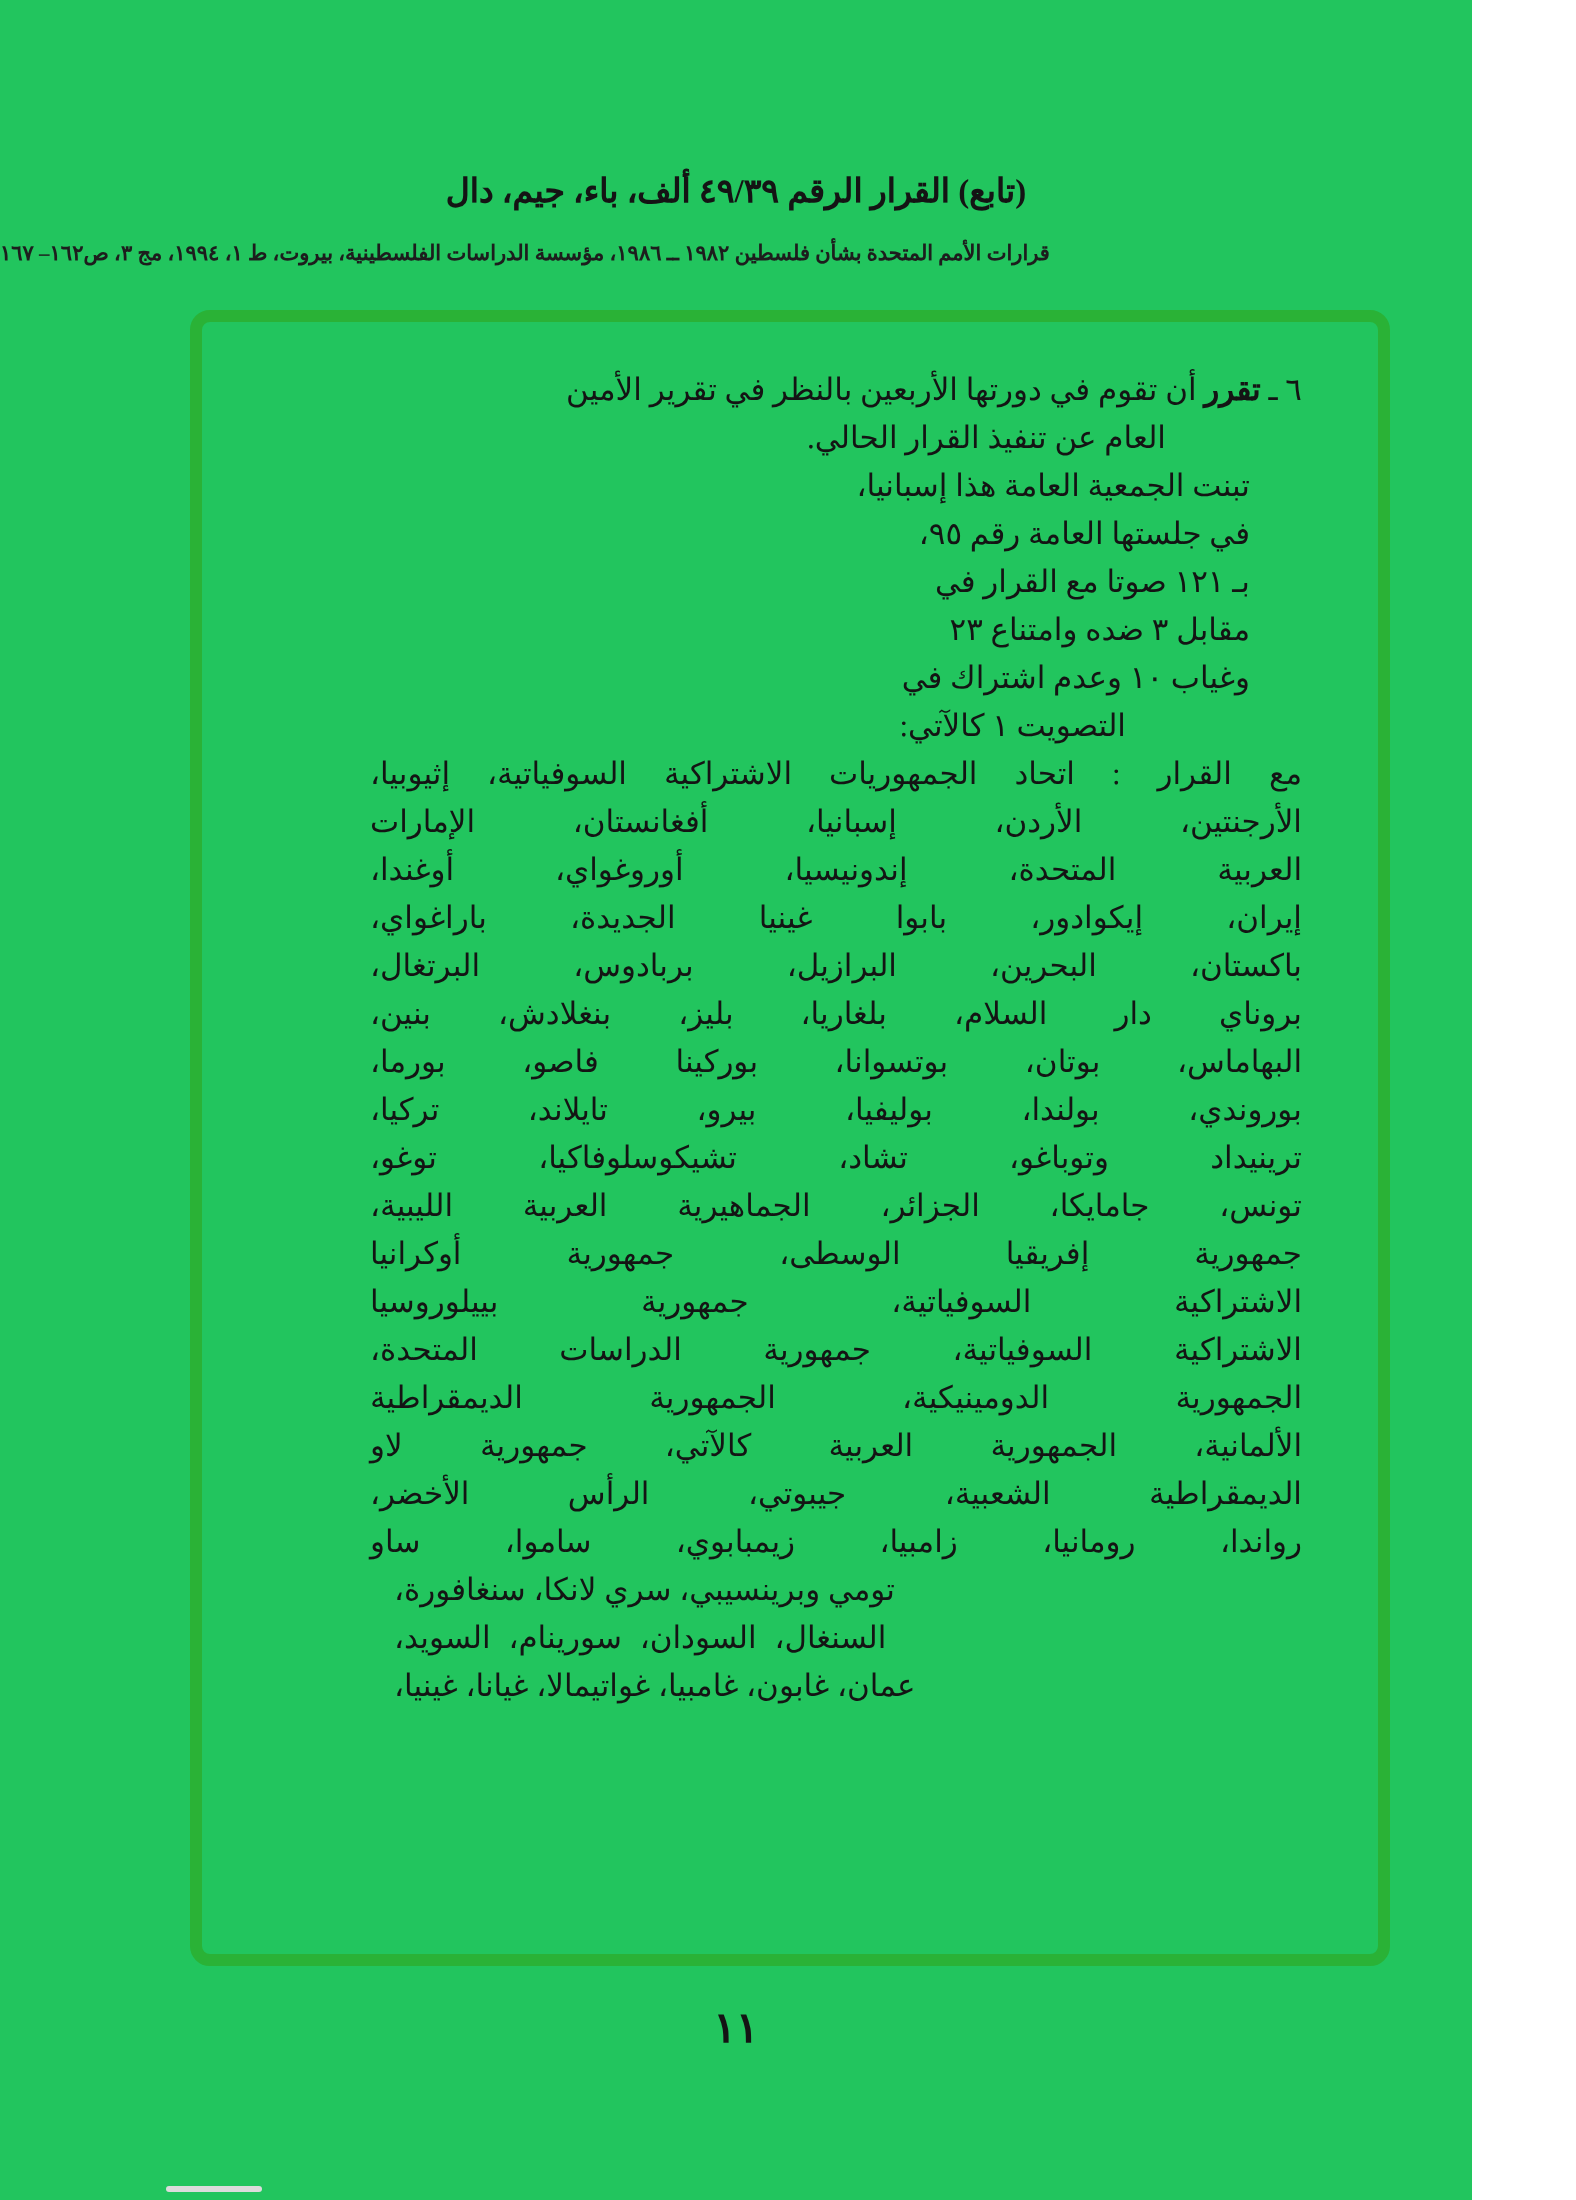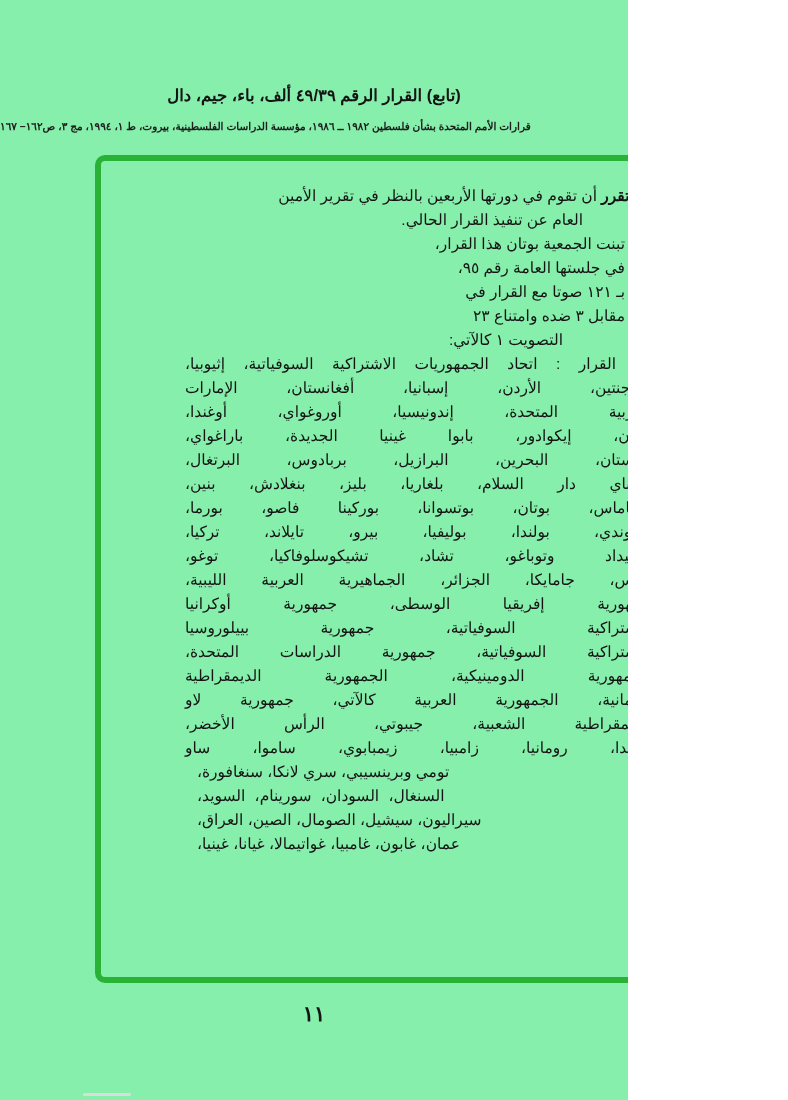--- a/index.html
+++ b/index.html
@@ -1,19 +1,19 @@
 <!DOCTYPE html>
 <html lang="ar" style="--green: #2ab236; --ink: #141414;"><head>
 <meta charset="utf-8">
 <style>
   :root{ --green:#2ab236; --ink:#161616; }
   html,body{margin:0;padding:0;background:#ffffff;}
   .page{
-    position:relative; width:628px; height:1100px; background:#86efac;
-    font-family:Liberation Sans, sans-serif; color:var(--ink); overflow:hidden;
+    position:relative; width:736px; height:1100px; background:#22c55e;
+    font-family:Liberation Serif, serif; color:var(--ink); overflow:hidden;
   }
   .hdr-title{
     position:absolute; top:86px; left:0; right:0;
     text-align:center; direction:rtl; font-weight:700; font-size:16.5px;
     letter-spacing:0.2px;
   }
   .hdr-sub{
     position:absolute; top:120px; left:0; right:0;
     text-align:left; direction:rtl; font-weight:700; font-size:10.5px;
     color:#1d1d1d;
@@ -59,24 +59,25 @@
   <div class="textblock">
 
     <div class="line l1">
       <span>٦ ـ </span><b>تقرر</b><span> أن تقوم في دورتها الأربعين بالنظر في تقرير الأمين</span>
     </div>
 
     <div class="line l2">العام عن تنفيذ القرار الحالي.</div>
 
     <div>
 
-    <div class="line vote">تبنت الجمعية بوتان هذا القرار،</div>
+    <div class="line vote">تبنت الجمعية العامة هذا إسبانيا،</div>
         <div class="line vote">في جلستها العامة رقم ٩٥،</div>
         <div class="line vote">بـ ١٢١ صوتا مع القرار في</div>
         <div class="line vote">مقابل ٣ ضده وامتناع ٢٣</div>
+        <div class="line vote">وغياب ١٠ وعدم اشتراك في</div>
         <div class="line vote-deep">التصويت ١ كالآتي:</div>
       </div>
 
     <div>
 
     <div class="line just">مع القرار : اتحاد الجمهوريات الاشتراكية السوفياتية، إثيوبيا،</div>
         <div class="line just">الأرجنتين، الأردن، إسبانيا، أفغانستان، الإمارات</div>
         <div class="line just">العربية المتحدة، إندونيسيا، أوروغواي، أوغندا،</div>
         <div class="line just">إيران، إيكوادور، بابوا غينيا الجديدة، باراغواي،</div>
         <div class="line just">باكستان، البحرين، البرازيل، بربادوس، البرتغال،</div>
@@ -87,21 +88,20 @@
         <div class="line just">تونس، جامايكا، الجزائر، الجماهيرية العربية الليبية،</div>
         <div class="line just">جمهورية إفريقيا الوسطى، جمهورية أوكرانيا</div>
         <div class="line just">الاشتراكية السوفياتية، جمهورية بييلوروسيا</div>
         <div class="line just">الاشتراكية السوفياتية، جمهورية الدراسات المتحدة،</div>
         <div class="line just">الجمهورية الدومينيكية، الجمهورية الديمقراطية</div>
         <div class="line just">الألمانية، الجمهورية العربية كالآتي، جمهورية لاو</div>
         <div class="line just">الديمقراطية الشعبية، جيبوتي، الرأس الأخضر،</div>
         <div class="line just">رواندا، رومانيا، زامبيا، زيمبابوي، ساموا، ساو</div>
         <div class="line left">تومي وبرينسيبي، سري لانكا، سنغافورة،</div>
         <div class="line left spread">السنغال، السودان، سورينام، السويد،</div>
-        <div class="line left">سيراليون، سيشيل، الصومال، الصين، العراق،</div>
         <div class="line left">عمان، غابون، غامبيا، غواتيمالا، غيانا، غينيا،</div>
       </div>
 
   </div>
 
   <div class="pagenum">١١</div>
 
   <div class="smudge"></div>
 
 </div>

